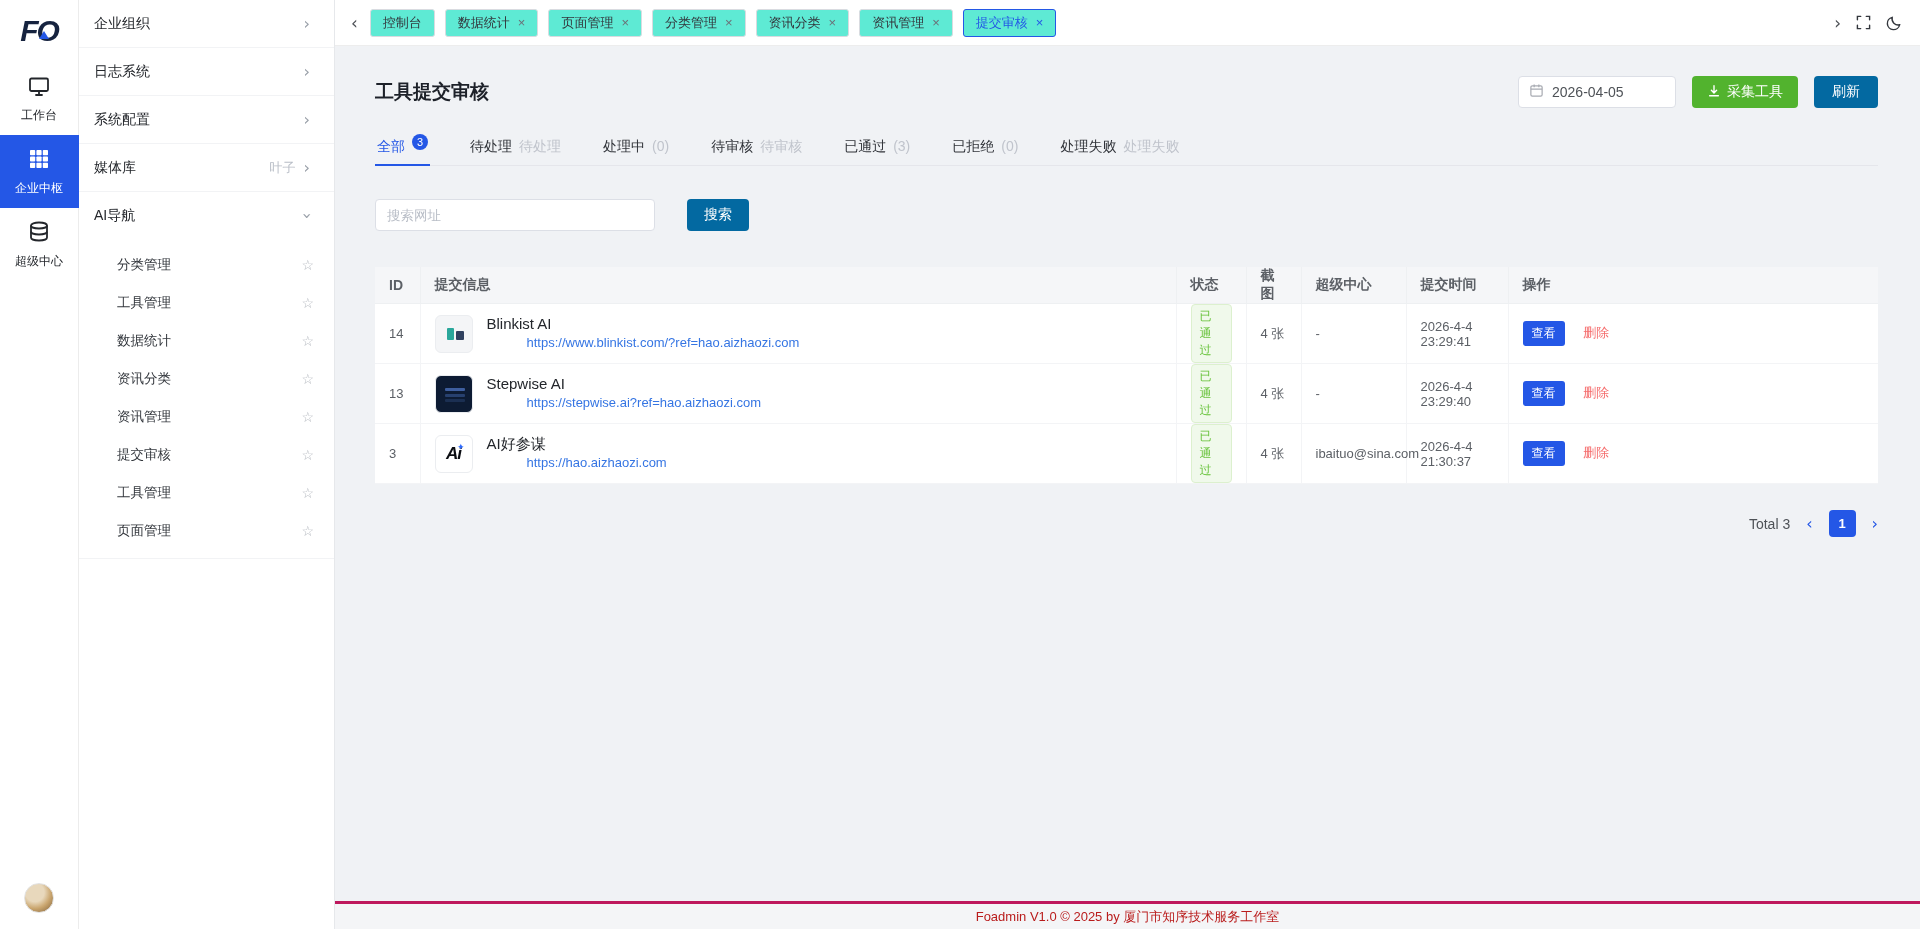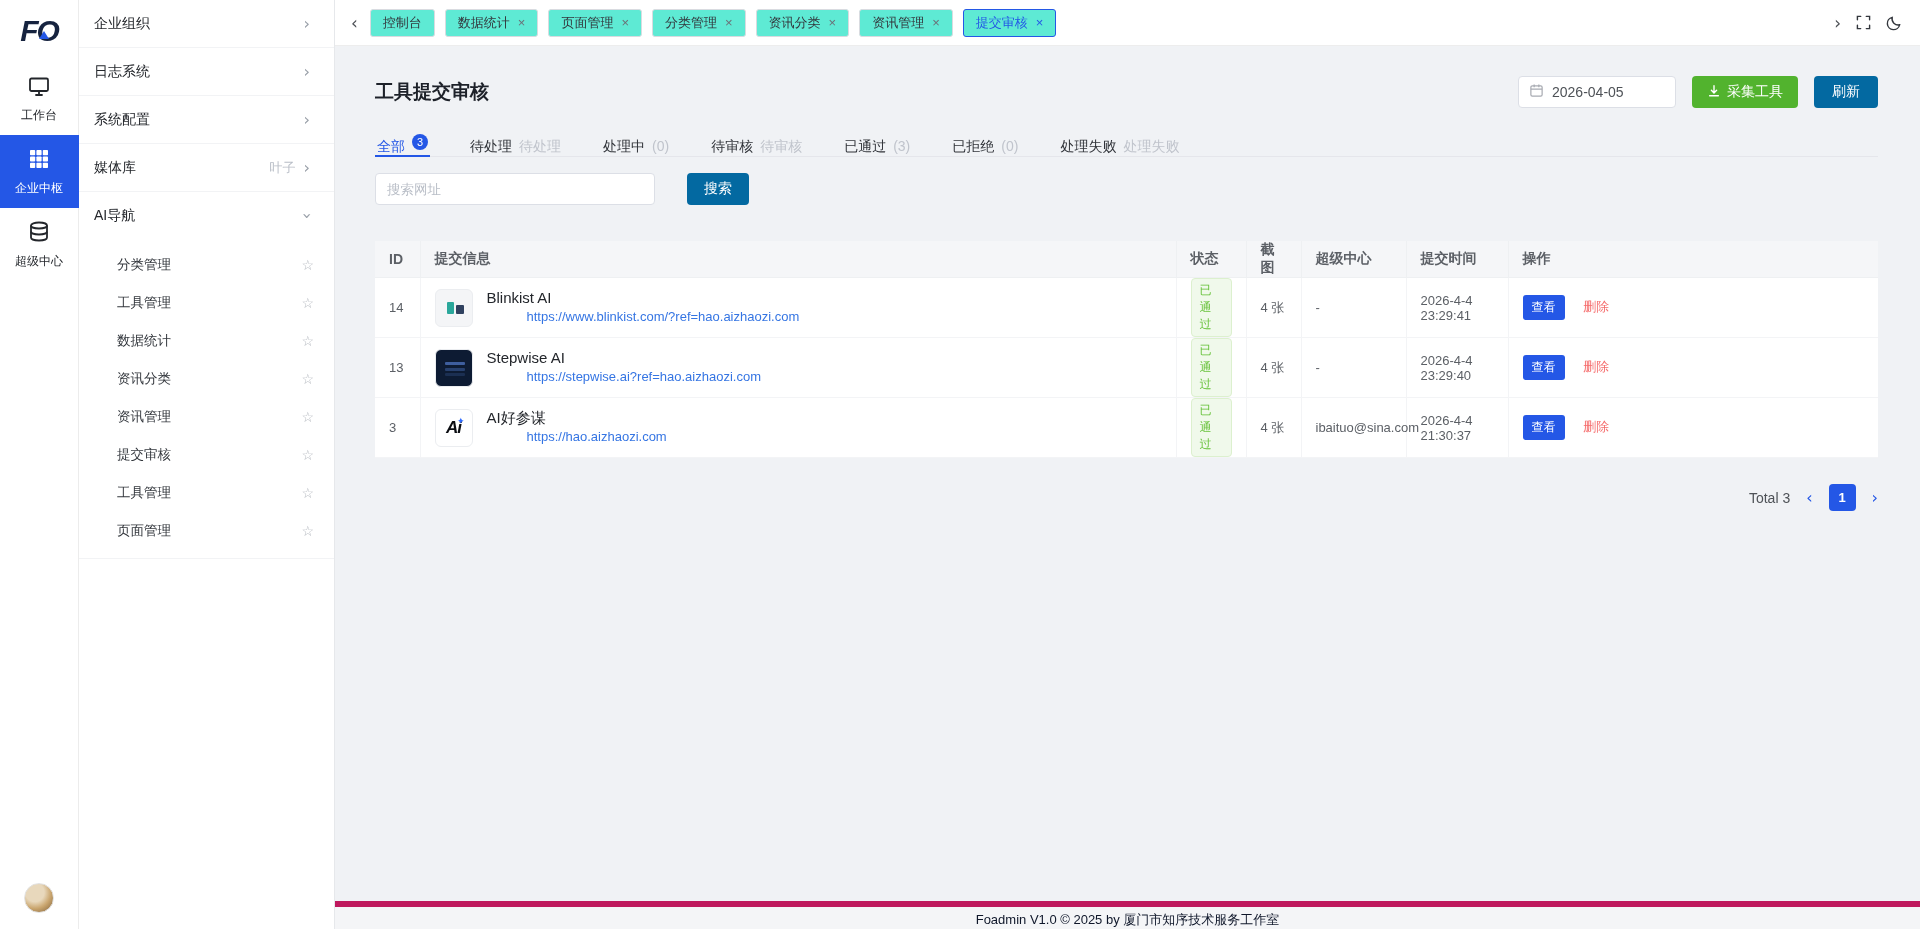--- a/index.html
+++ b/index.html
@@ -46,27 +46,27 @@
   .content { flex:1; padding:30px 42px 0 40px; overflow:hidden; }
   .page-header { display:flex; align-items:center; justify-content:space-between; }
   .page-title { font-size:19px; font-weight:bold; color:#1d2129; }
   .header-actions { display:flex; align-items:center; gap:16px; }
   .date-input { width:158px; height:32px; background:#fff; border:1px solid #dcdfe6; border-radius:4px; display:flex; align-items:center; gap:8px; padding:0 10px; font-size:14px; color:#4e5257; cursor:pointer; }
   .btn { height:32px; border:none; border-radius:4px; font-size:14px; color:#fff; cursor:pointer; display:flex; align-items:center; justify-content:center; gap:6px; font-family:inherit; }
   .btn-green { background:#52b32e; padding:0 15px; }
   .btn-blue { background:#0369a1; padding:0 18px; }
   
   .ftabs { margin-top:30px; display:flex; gap:38px; border-bottom:1px solid #e5e6eb; }
-  .ftab { display:flex; align-items:flex-start; gap:7px; padding:0 2px 0; font-size:14px; color:#303339; cursor:pointer; position:relative; }
+  .ftab { display:flex; align-items:flex-start; gap:7px; padding:0 2px 9px; font-size:14px; color:#303339; cursor:pointer; position:relative; }
   .ftab-sub { color:#c0c4cc; }
   .ftab.active { color:#2457e6; }
   .ftab.active::after { content:""; position:absolute; left:0; right:0; bottom:-1px; height:2px; background:#2457e6; }
   .fbadge { min-width:16px; height:16px; border-radius:9px; background:#2457e6; color:#fff; font-size:11px; display:flex; align-items:center; justify-content:center; padding:0 4px; margin-top:-4px; }
   
-  .search-row { margin-top:16px; display:flex; align-items:center; gap:32px; }
+  .search-row { margin-top:33px; display:flex; align-items:center; gap:32px; }
   .search-row input { width:280px; height:32px; border:1px solid #dcdfe6; border-radius:4px; background:#fff; padding:0 11px; font-size:13.5px; outline:none; font-family:inherit; color:#333; }
   .search-row input::placeholder { color:#b9bec7; }
   .btn-search { padding:0 17px; }
   
   table { margin-top:36px; width:1503px; border-collapse:collapse; background:#fff; table-layout:fixed; }
   thead th { background:#f5f6f8; height:34px; font-size:14px; font-weight:bold; color:#5c6066; text-align:left; padding:0 14px; border-right:1px solid #eef0f2; border-bottom:1px solid #eef0f2; }
   thead th:last-child { border-right:none; }
   tbody td { height:53px; padding:0 14px; border-right:1px solid #f3f4f6; border-bottom:1px solid #f3f4f6; font-size:13px; color:#5c6066; background:#fff; }
   tbody td:last-child { border-right:none; }
   .cell-submit { display:flex; align-items:center; gap:14px; }
@@ -82,21 +82,21 @@
   .tool-name { font-size:15px; color:#23262b; line-height:1.25; }
   .tool-url { font-size:13px; color:#3575e3; line-height:1.35; cursor:pointer;margin-left:40px; }
   .badge-pass { display:inline-block; font-size:12px; color:#67c23a; background:#f0f9eb; border:1px solid #dcf0ce; border-radius:4px; padding:3px 8px; }
   .btn-view { display:inline-flex; align-items:center; background:#2457e6; color:#fff; font-size:12px; border:none; border-radius:3px; padding:4px 9px; cursor:pointer; font-family:inherit; }
   .link-del { color:#f56c6c; font-size:13px; margin-left:15px; cursor:pointer; }
   
   .pagination { width:1503px; margin-top:26px; display:flex; justify-content:flex-end; align-items:center; gap:16px; font-size:14px; color:#4e5257; }
   .pg-chev { color:#2457e6; font-size:16px; cursor:pointer; font-family:"DejaVu Sans",sans-serif; }
   .pg-page { width:27px; height:27px; background:#2457e6; color:#fff; border-radius:4px; display:flex; align-items:center; justify-content:center; font-size:13px; font-weight:bold; cursor:pointer; }
   
-  .footer { height:28px; border-top:6px solid #be185d; background:#f4f5f7; display:flex; align-items:flex-end; justify-content:center; font-size:13px; color:#0f172a; flex-shrink:0; }
+  .footer { height:28px; border-top:3px solid #be185d; background:#f4f5f7; display:flex; align-items:center; justify-content:center; font-size:13px; color:#b91c1c; flex-shrink:0; }
 </style>
 </head>
 <body>
 
 <div class="rail">
   <div class="logo">
     <span class="logo-text">FO</span>
   </div>
   <div class="rail-item">
     <span><svg viewBox="0 0 24 24" fill="none" stroke="currentColor" stroke-width="1.8" stroke-linecap="round">

